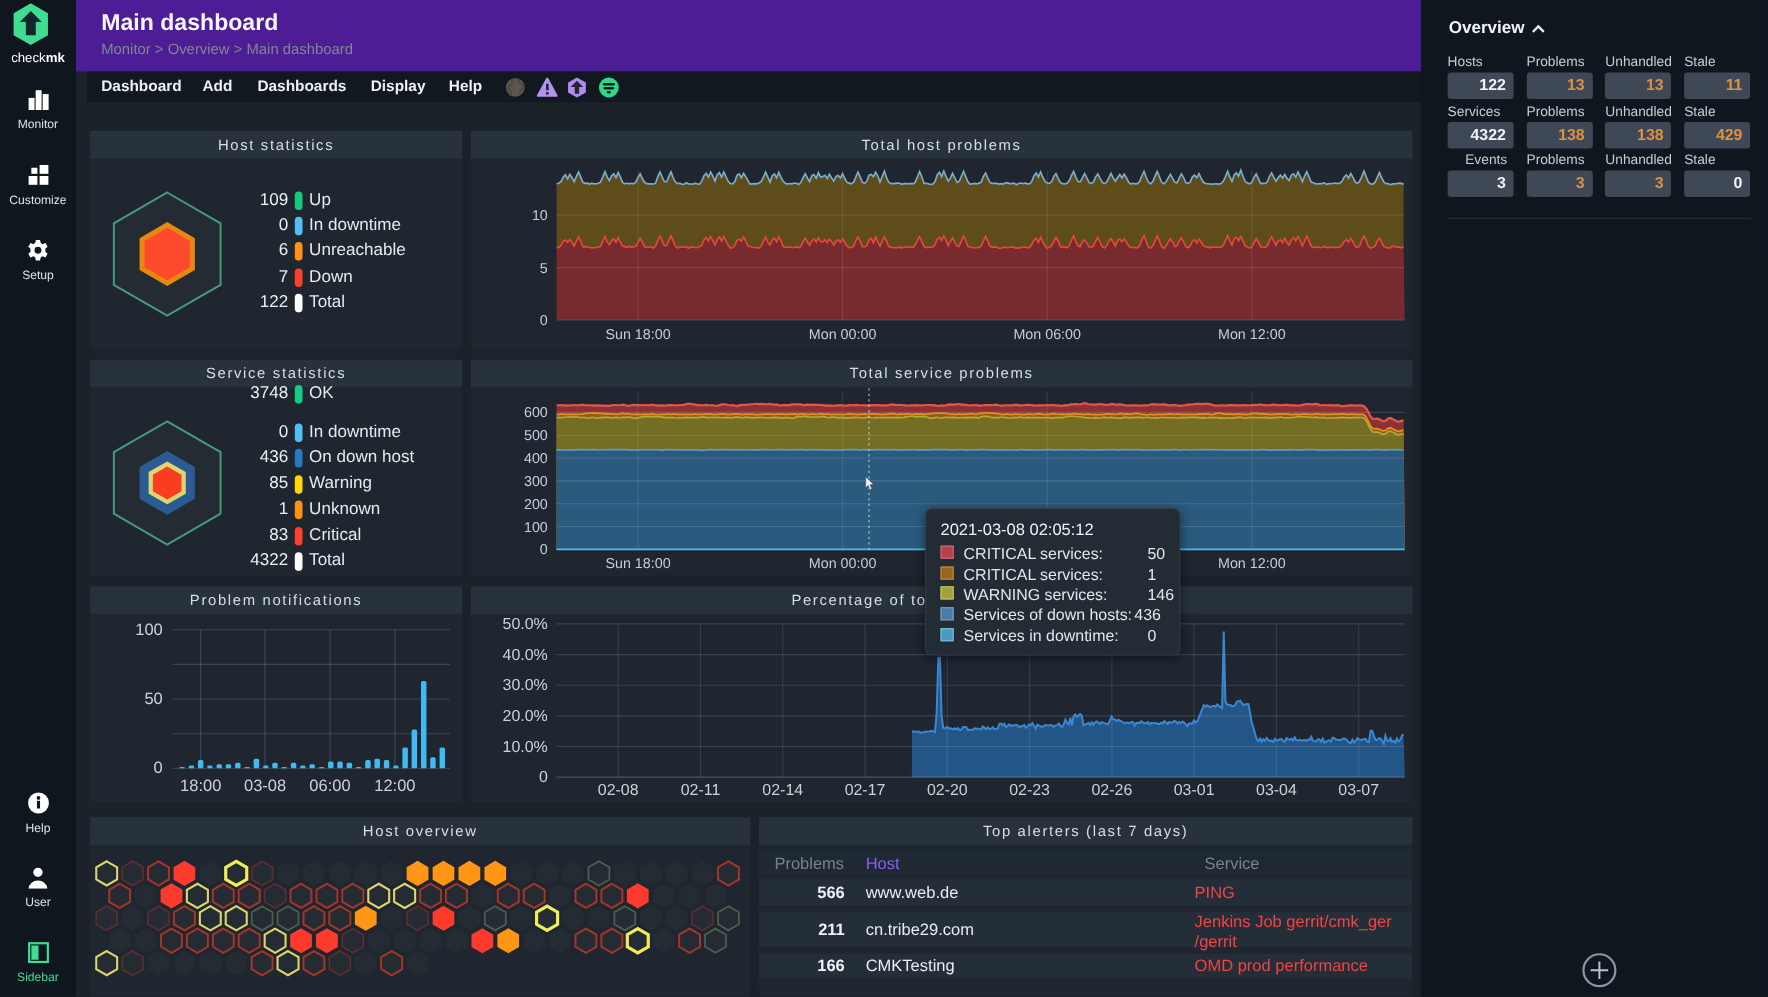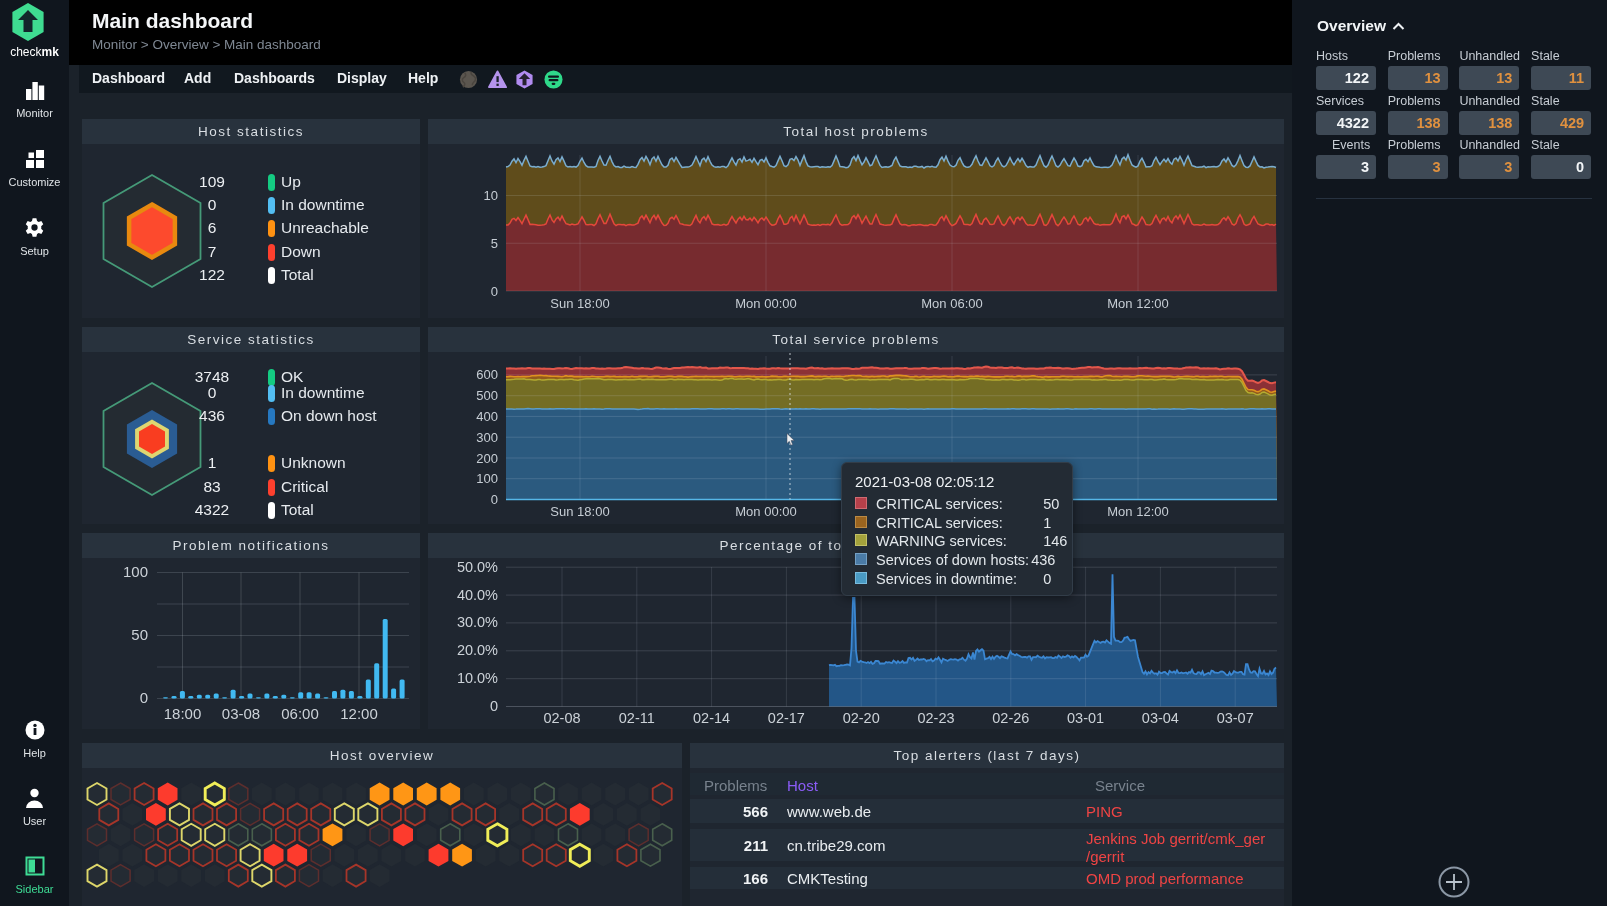--- a/index.html
+++ b/index.html
@@ -1,28 +1,28 @@
 <!DOCTYPE html>
 <html><head><meta charset="utf-8"><style>
 *{margin:0;padding:0;box-sizing:border-box}
 html,body{width:1607px;height:906px;overflow:hidden;background:#1b222a;font-family:"Liberation Sans",sans-serif;}
 #leftbar{position:absolute;left:0;top:0;width:69px;height:906px;background:#10161e;z-index:5}
 #mainarea{position:absolute;left:69px;top:0;width:1223px;height:906px;background:#1b222a}
-#header{position:absolute;left:0;top:0;width:1223px;height:65px;background:#000000}
+#header{position:absolute;left:0;top:0;width:1223px;height:65px;background:#4c1d95}
 #menubar{position:absolute;left:10px;top:65px;width:1213px;height:28px;background:#11181f}
 #rightbar{position:absolute;left:1292px;top:0;width:315px;height:906px;background:#10161e}
 .panel{position:absolute;background:#1f2630}
 .ptitle{position:absolute;left:0;top:0;right:0;height:25px;background:#28323d;color:#d9dee3;
  font-size:13.5px;letter-spacing:1.5px;text-align:center;line-height:26px;white-space:nowrap}
 .al{font-size:13px;fill:#c6cdd4;font-family:"Liberation Sans",sans-serif}
 .al2{font-size:15px;fill:#ccd2d8;font-family:"Liberation Sans",sans-serif}
 .al3{font-size:14.5px;fill:#ccd2d8;font-family:"Liberation Sans",sans-serif}
 .cv{position:absolute;left:0;top:25px}
 .srow{position:absolute;left:0;width:338px;height:23px}
-.snum{position:absolute;right:158px;width:100px;text-align:center;font-size:15.5px;color:#eceff2}
+.snum{position:absolute;right:158px;width:100px;text-align:right;font-size:15.5px;color:#eceff2}
 .pill{position:absolute;left:186px;top:1px;width:7px;height:17px;border-radius:4px}
 .slab{position:absolute;left:199px;font-size:15.5px;color:#e6eaee}
 .mitem{color:#eef1f4;font-weight:bold;font-size:14px;position:absolute;top:5px}
 .micon{position:absolute;top:4.5px;width:19px;height:19px}
 .navitem{position:absolute;left:0;width:69px;text-align:center;color:#dfe3e6;font-size:11px}
 .navitem svg{display:block;margin:0 auto 7px}
 .obox{position:absolute;width:60px;height:24px;background:#3e4955;border-radius:3px;color:#f2f5f7;
  font-size:14.5px;font-weight:bold;text-align:right;line-height:24px;padding-right:7px}
 .olab{position:absolute;font-size:12.5px;color:#c7cdd4}
 .orange{color:#e0913f !important}
@@ -155,34 +155,39 @@
     </svg>
 </div>
 <div class="panel" style="left:82px;top:327px;width:338px;height:197px">
   <div class="ptitle">Service statistics</div>
   <svg width="140" height="224" viewBox="0 0 140 224" style="position:absolute;left:0px;top:0px">
       <polygon points="70.0,56.0 118.5,84.0 118.5,140.0 70.0,168.0 21.5,140.0 21.5,84.0" fill="#242b32" stroke="#459a78" stroke-width="1.8"></polygon>
       <polygon points="70.0,83.0 95.1,97.5 95.1,126.5 70.0,141.0 44.9,126.5 44.9,97.5" fill="#2a5c93"></polygon>
       <polygon points="70.0,92.5 86.9,102.2 86.9,121.8 70.0,131.5 53.1,121.8 53.1,102.2" fill="#ded671"></polygon>
       <polygon points="70.0,97.0 83.0,104.5 83.0,119.5 70.0,127.0 57.0,119.5 57.0,104.5" fill="#f93d20"></polygon>
     </svg>
-  <div class="srow" style="top:41px">
+  <div class="srow" style="top:22px">
       <span class="snum">3748</span>
       <span class="pill" style="background:#14cb82"></span>
       <span class="slab">OK</span>
     </div>
     <div class="srow" style="top:56.9px">
       <span class="snum">0</span>
       <span class="pill" style="background:#53bef2"></span>
       <span class="slab">In downtime</span>
     </div>
     <div class="srow" style="top:80.3px">
       <span class="snum">436</span>
       <span class="pill" style="background:#2678c0"></span>
       <span class="slab">On down host</span>
+    </div>
+    <div class="srow" style="top:103.69999999999999px">
+      <span class="snum">85</span>
+      <span class="pill" style="background:#ffd703"></span>
+      <span class="slab">Warning</span>
     </div>
     <div class="srow" style="top:127.1px">
       <span class="snum">1</span>
       <span class="pill" style="background:#ff9212"></span>
       <span class="slab">Unknown</span>
     </div>
     <div class="srow" style="top:150.5px">
       <span class="snum">83</span>
       <span class="pill" style="background:#fd402e"></span>
       <span class="slab">Critical</span>

